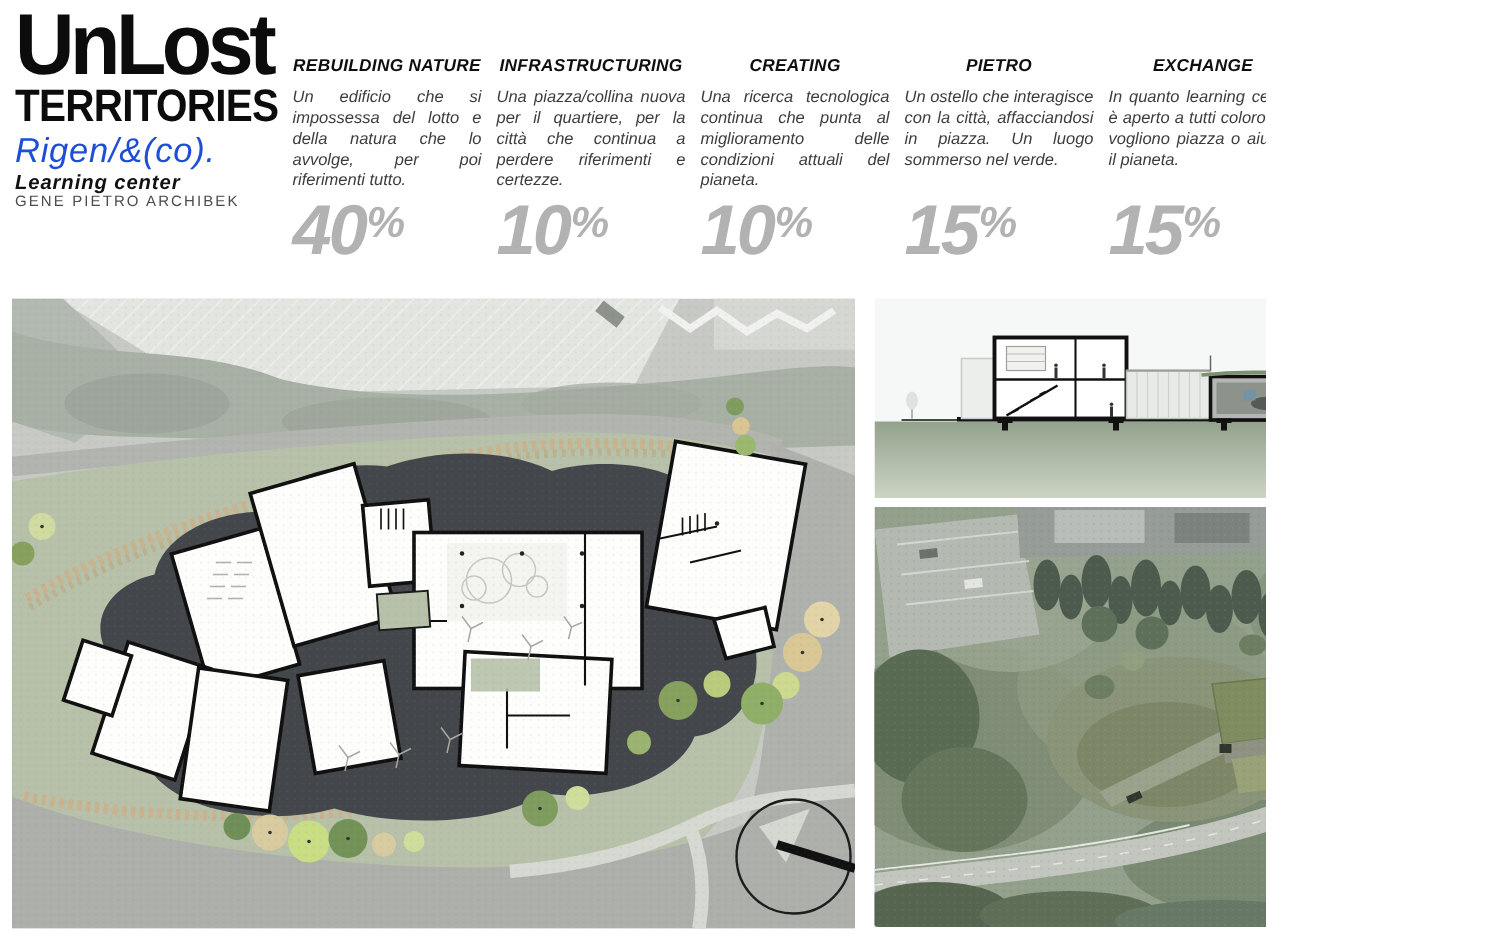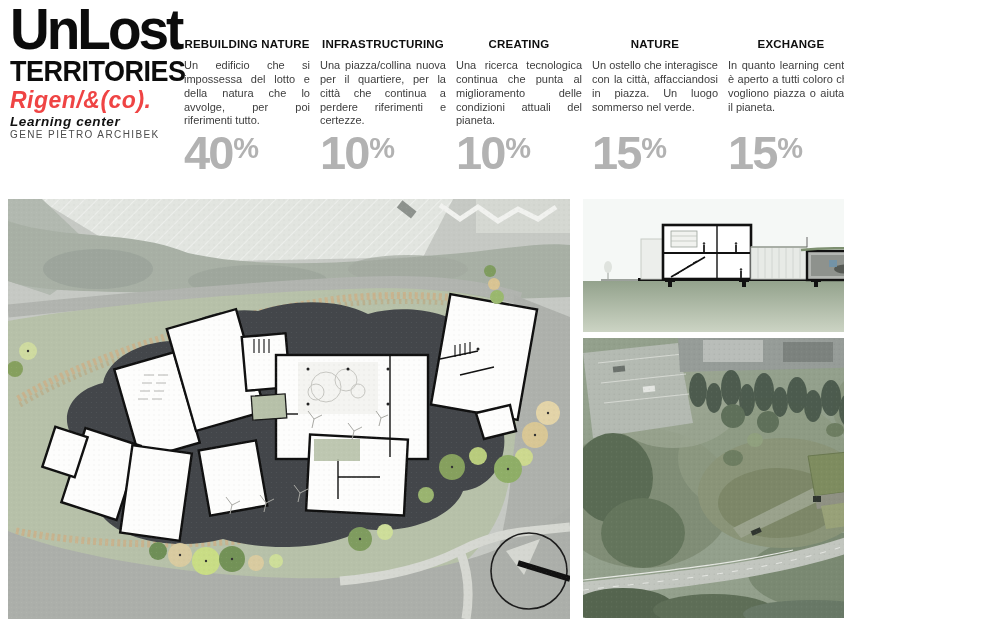--- a/index.html
+++ b/index.html
@@ -3,27 +3,27 @@
 <meta charset="utf-8">
 <style>
   html,body{margin:0;padding:0;background:#ffffff;}
   .board{position:relative;width:804px;height:625px;background:#ffffff;overflow:hidden;
          font-family:"Liberation Sans","DejaVu Sans",sans-serif;color:#151515;padding-left:40px;}
 
   
   .titleblock{position:absolute;left:10px;top:2px;width:190px;}
   .t1{font-size:55px;font-weight:bold;letter-spacing:-3px;line-height:.96;transform:scaleY(1.05);transform-origin:left top;color:#0c0c0c;}
   .t2{font-size:27px;font-weight:bold;letter-spacing:-.5px;line-height:1.0;margin-top:1px;color:#0c0c0c;transform:scaleY(1.12);transform-origin:left top;}
-  .t3{font-size:23px;font-style:italic;font-weight:bold;letter-spacing:.5px;margin-top:4px;color:#ef4444;}
+  .t3{font-size:23px;font-style:italic;font-weight:normal;letter-spacing:.5px;margin-top:4px;color:#1d4ed8;}
   .subtitle{font-size:13.5px;font-style:italic;font-weight:bold;letter-spacing:.6px;color:#111;}
   .author{font-size:10px;letter-spacing:1.4px;color:#4c4c4c;}
 
   
-  .cols{position:absolute;left:184px;top:38px;width:670px;display:grid;
-        grid-template-columns:repeat(5,126px);column-gap:10px;}
+  .cols{position:absolute;left:195px;top:38px;width:670px;display:grid;
+        grid-template-columns:repeat(5,126px);column-gap:10px;font-style:italic;}
   .col-heading{font-size:11.5px;font-weight:bold;letter-spacing:.2px;text-align:center;color:#0f0f0f;white-space:nowrap;}
   .col-body{font-size:11px;line-height:1.26;text-align:justify;color:#3d3d3d;margin:9px 0 0 0;min-height:70px;}
   .col-percent{margin-top:2px;color:#b2b2b2;font-weight:bold;letter-spacing:-2px;line-height:.95;}
   .pct-val{font-size:47px;}
   .pct-sign{font-size:29px;vertical-align:11px;letter-spacing:0;margin-left:1px;}
 
   
   .logo{position:absolute;left:860px;top:4px;width:138px;}
   .logo-row{display:flex;align-items:baseline;justify-content:flex-end;}
   .lg-un{color:#9b9b9b;font-size:47px;font-weight:normal;letter-spacing:-3px;}
@@ -62,21 +62,21 @@
       <div class="col-heading">INFRASTRUCTURING</div>
       <p class="col-body">Una piazza/collina nuova per il quartiere, per la città che continua a perdere riferimenti e certezze.</p>
       <div class="col-percent"><span class="pct-val">10</span><span class="pct-sign">%</span></div>
     </div>
     <div class="col">
       <div class="col-heading">CREATING</div>
       <p class="col-body">Una ricerca tecnologica continua che punta al miglioramento delle condizioni attuali del pianeta.</p>
       <div class="col-percent"><span class="pct-val">10</span><span class="pct-sign">%</span></div>
     </div>
     <div class="col">
-      <div class="col-heading">NATURE</div>
+      <div class="col-heading">PIETRO</div>
       <p class="col-body">Un ostello che interagisce con la città, affacciandosi in piazza. Un luogo sommerso nel verde.</p>
       <div class="col-percent"><span class="pct-val">15</span><span class="pct-sign">%</span></div>
     </div>
     <div class="col">
       <div class="col-heading">EXCHANGE</div>
       <p class="col-body">In quanto learning center è aperto a tutti coloro che vogliono piazza o aiutare il pianeta.</p>
       <div class="col-percent"><span class="pct-val">15</span><span class="pct-sign">%</span></div>
     </div>
   </div>
 

